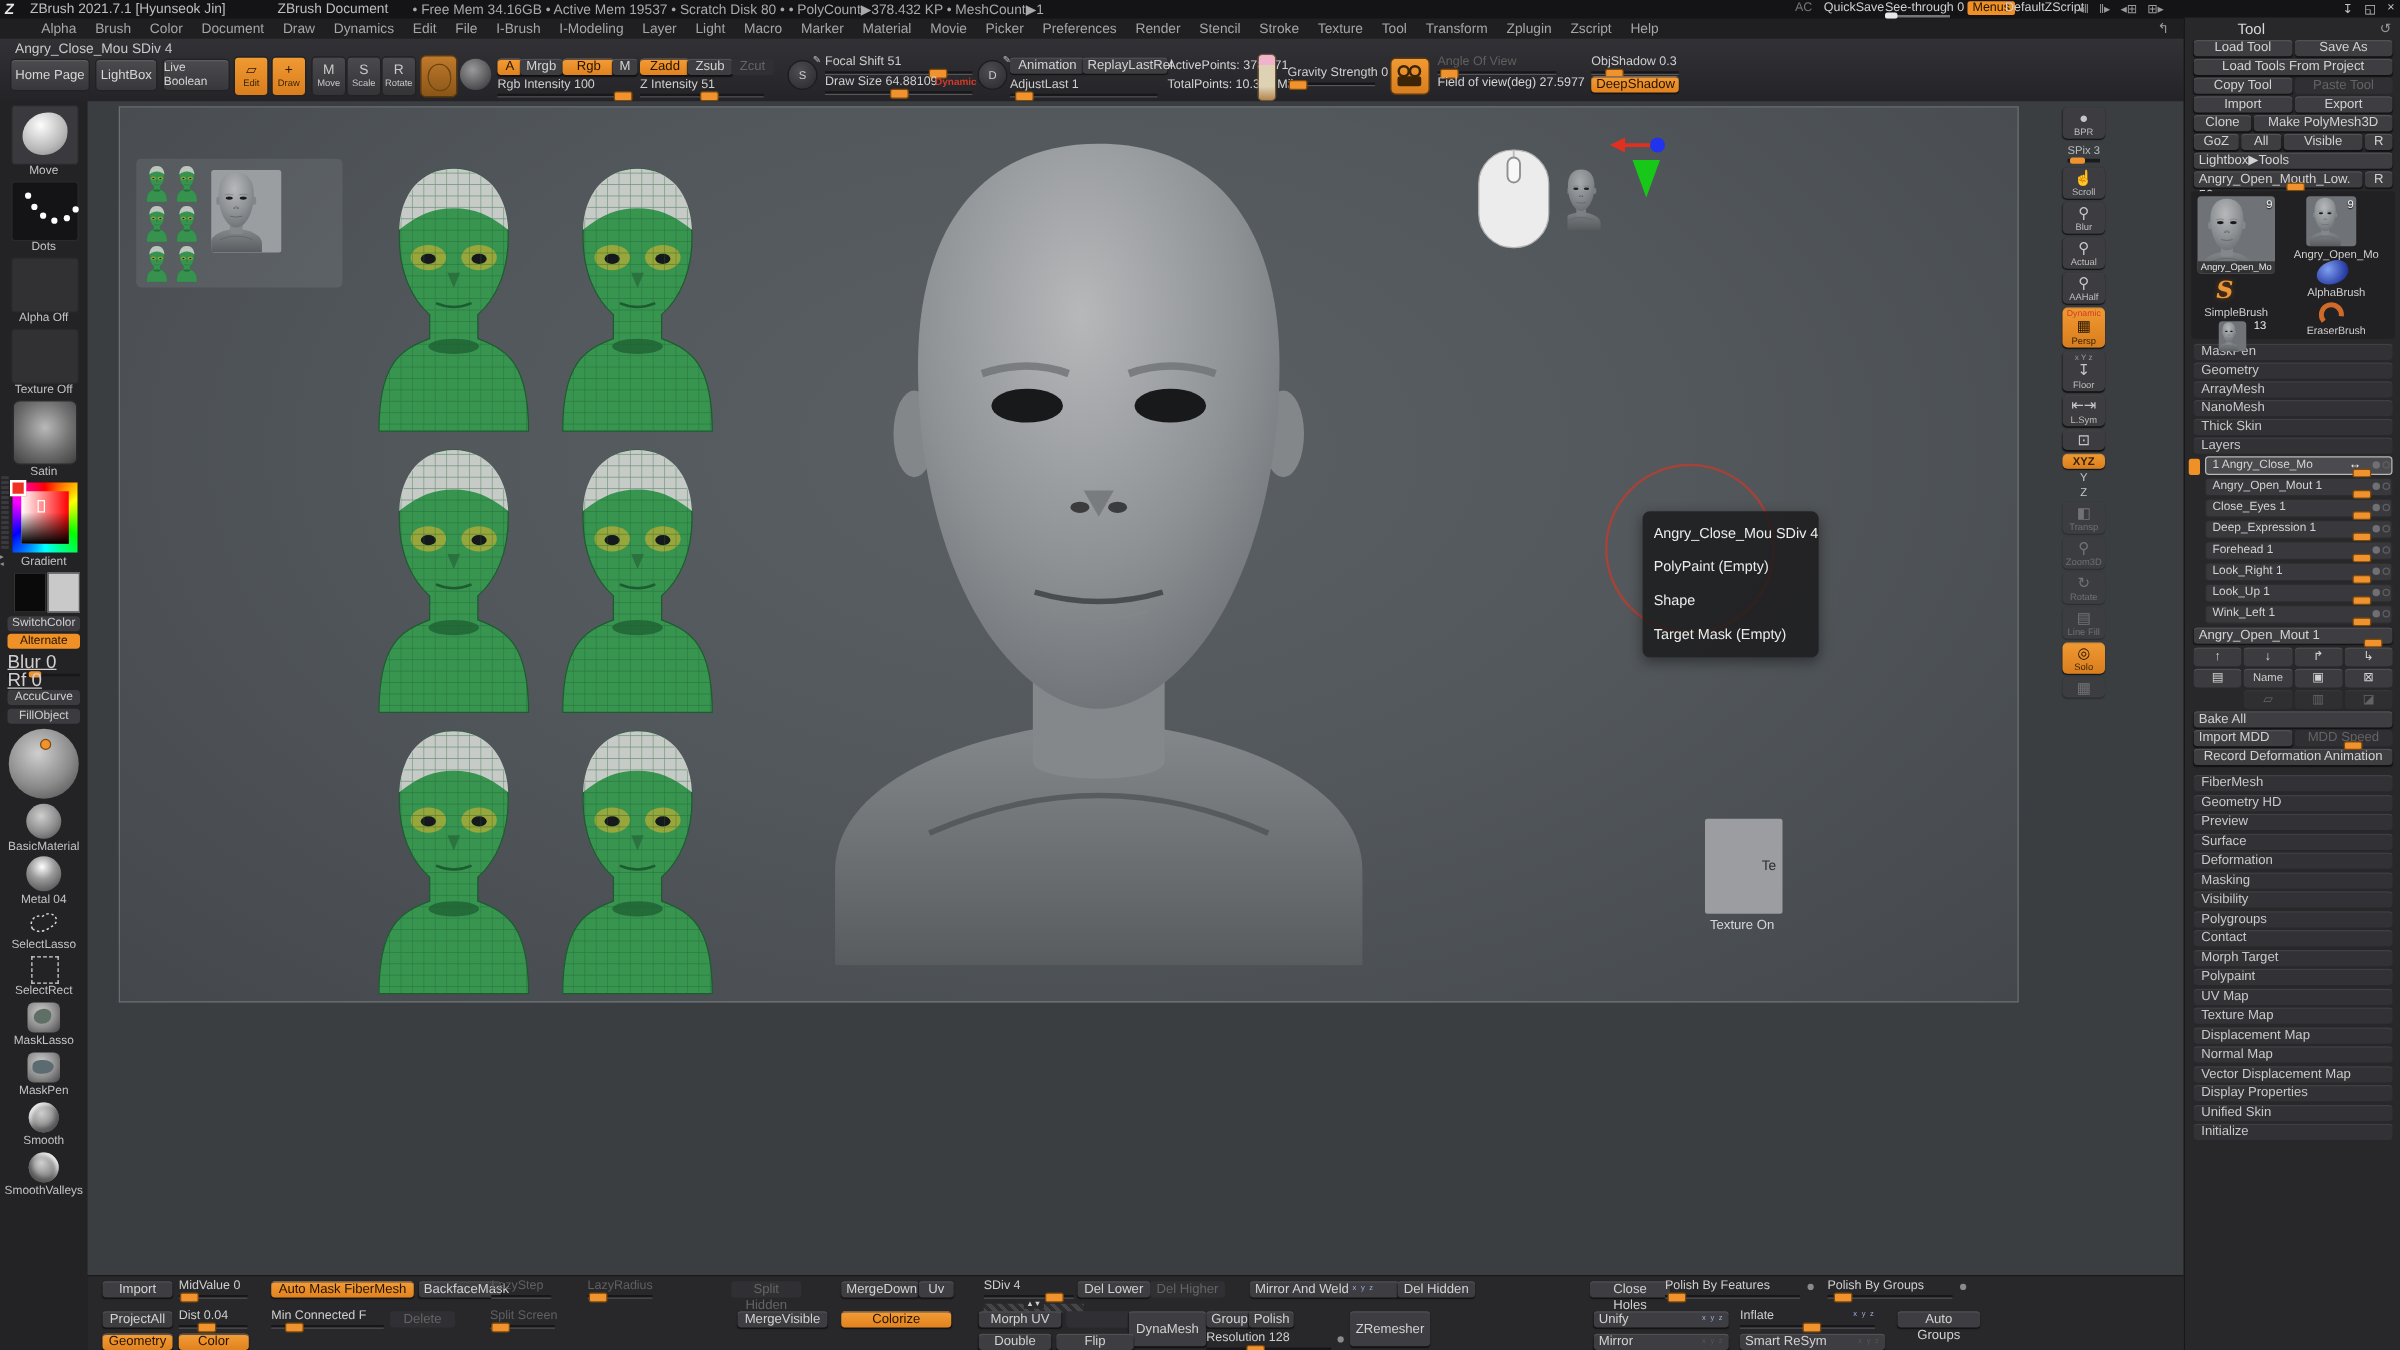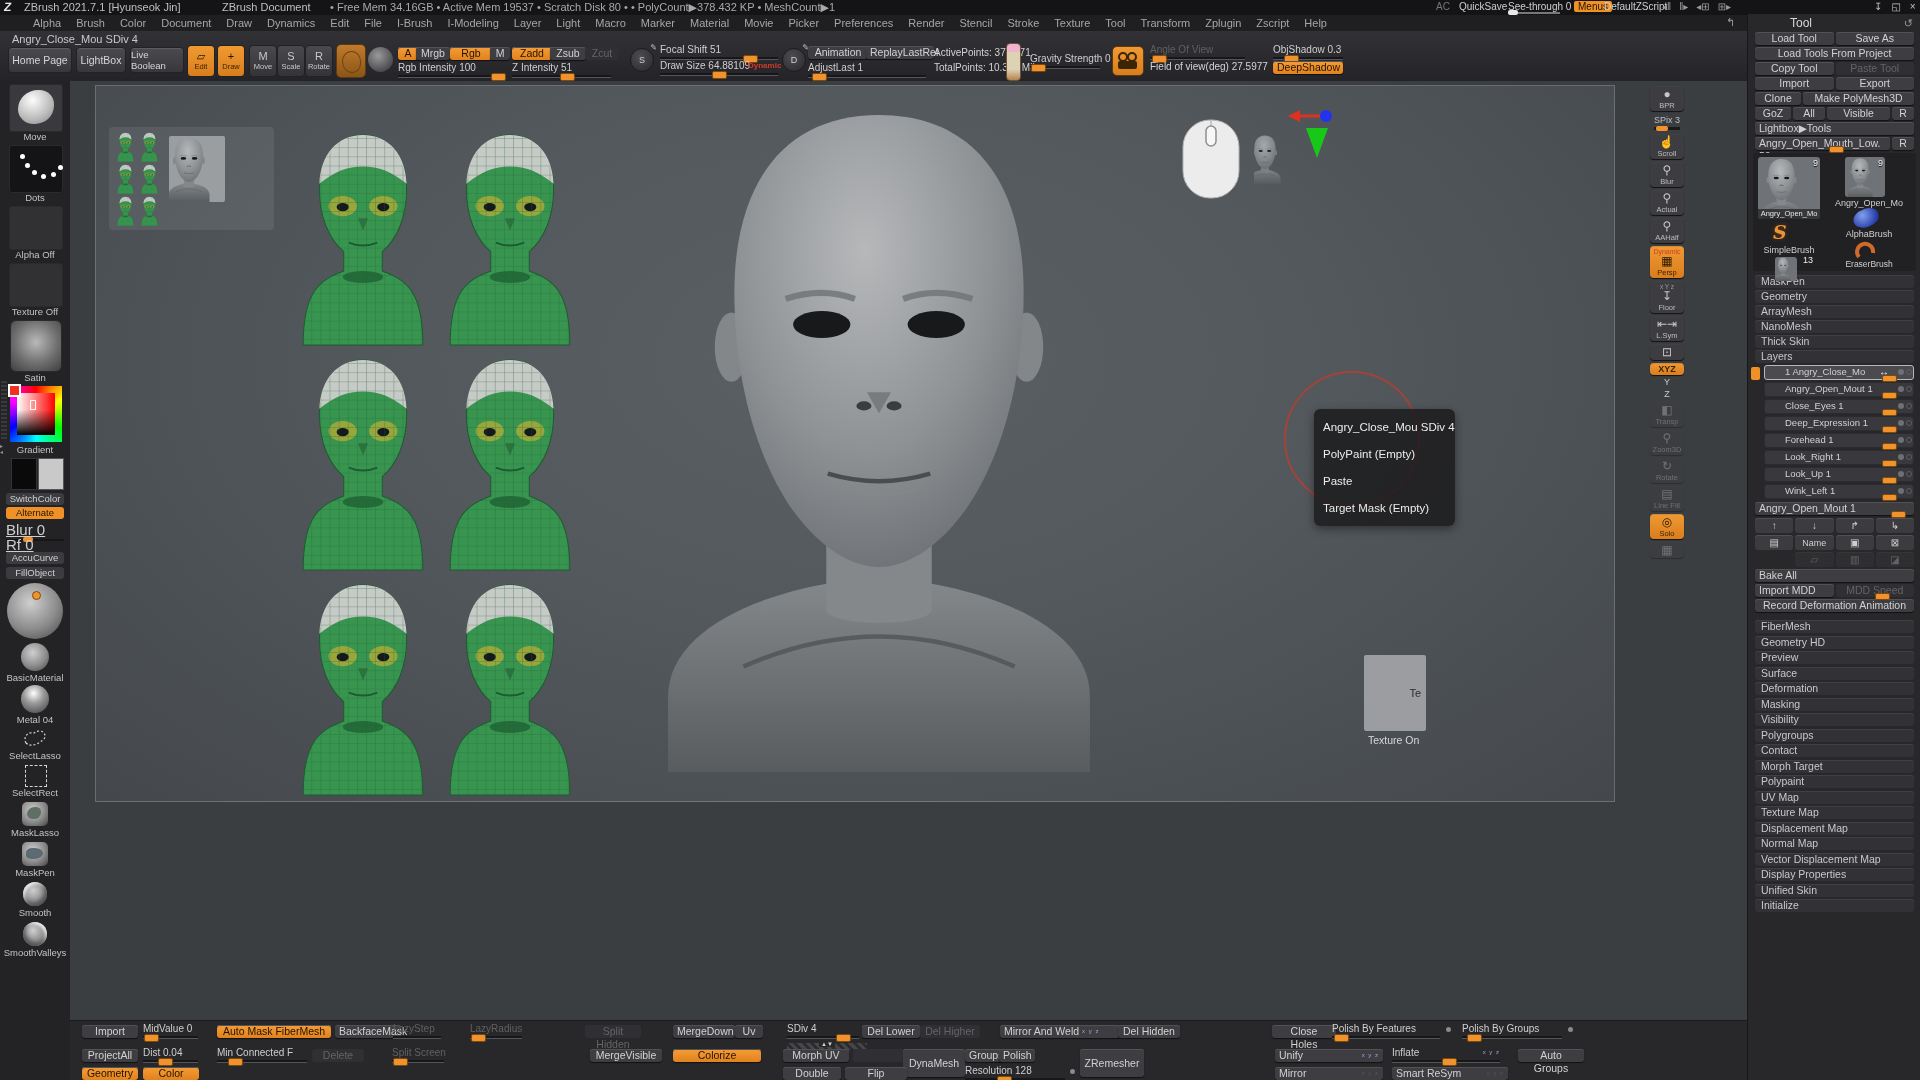--- a/index.html
+++ b/index.html
@@ -101,21 +101,21 @@
   .thumbbox{position:absolute;background:#6f7276;border-radius:3px;overflow:hidden;}
   .badge{position:absolute;right:2px;top:1px;font-size:9px;color:#f2f2f2;text-shadow:0 1px 1px #000;}
   .thumbname{position:absolute;left:0;right:0;bottom:0;background:rgba(10,10,10,.55);font-size:7.5px;
              color:#e6e6e6;text-align:center;line-height:10px;white-space:nowrap;overflow:hidden;}
   .tlabel{font-size:9px;color:#cfcfcf;text-align:center;white-space:nowrap;}
   .section-bar{height:13px;background:#323236;border-radius:3px;margin:0 7px 2px;font-size:10.5px;
                line-height:13px;color:#c9c9c9;padding-left:6px;box-shadow:inset 0 1px 0 #404044;}
   #layerswrap{position:relative;margin:1px 7px 2px 16px;}
   #layerchip{position:absolute;left:-13px;top:2px;width:9px;height:13px;background:#ef9126;border-radius:2px;}
   .layer-row{position:relative;height:13px;background:#39393d;border:1px solid #2c2c2e;border-radius:3px;
-             margin-bottom:2px;font-size:9.5px;line-height:12px;color:#d2d2d2;padding-left:20px;white-space:nowrap;}
+             margin-bottom:2px;font-size:9.5px;line-height:12px;color:#d2d2d2;padding-left:5px;white-space:nowrap;}
   .layer-row.selected{background:#4a4a4f;border-color:#b9b9b9;}
   .layer-row.selected:after{content:"↔";position:absolute;right:24px;top:0;color:#fff;font-size:10px;}
   .layer-knob{position:absolute;right:16px;bottom:-3px;width:13px;height:5px;background:#f0922e;border-radius:2px;border:1px solid #7c4a0c;}
   .layer-dots{position:absolute;right:1px;top:3px;display:flex;gap:2px;}
   .layer-dots i{width:6px;height:6px;border-radius:50%;background:#6e7073;}
   .layer-dots i:last-child{background:transparent;border:1px solid #5c5e61;width:4px;height:4px;}
   #opsgrid{display:grid;grid-template-columns:repeat(4,1fr);gap:2px;margin:3px 7px 2px;}
   .op{height:15px;background:#3c3c40;border-radius:3px;text-align:center;font-size:10px;line-height:15px;color:#cfcfcf;
       box-shadow:inset 0 1px 0 #505054;}
   .op .oplab{font-size:9px;}
@@ -520,21 +520,21 @@
       <svg class="abs" style="left:1158px;top:48px" width="34" height="50" viewBox="40 0 220 330" opacity="0.85">
           <use href="#grayhead"></use>
         </svg>
 
       <div id="redarc"></div>
 
       <div class="popup">
 
       <div class="popup-item"><span>Angry_Close_Mou SDiv 4</span></div>
           <div class="popup-item"><span>PolyPaint (Empty)</span></div>
-          <div class="popup-item"><span>Paste</span></div>
+          <div class="popup-item"><span>Shape</span></div>
           <div class="popup-item"><span>Target Mask (Empty)</span></div>
         </div>
 
       <div id="texpanel">
         <span>Te</span>
         </div>
       <div id="texon">Texture On</div>
     </div>
   </main>
 

